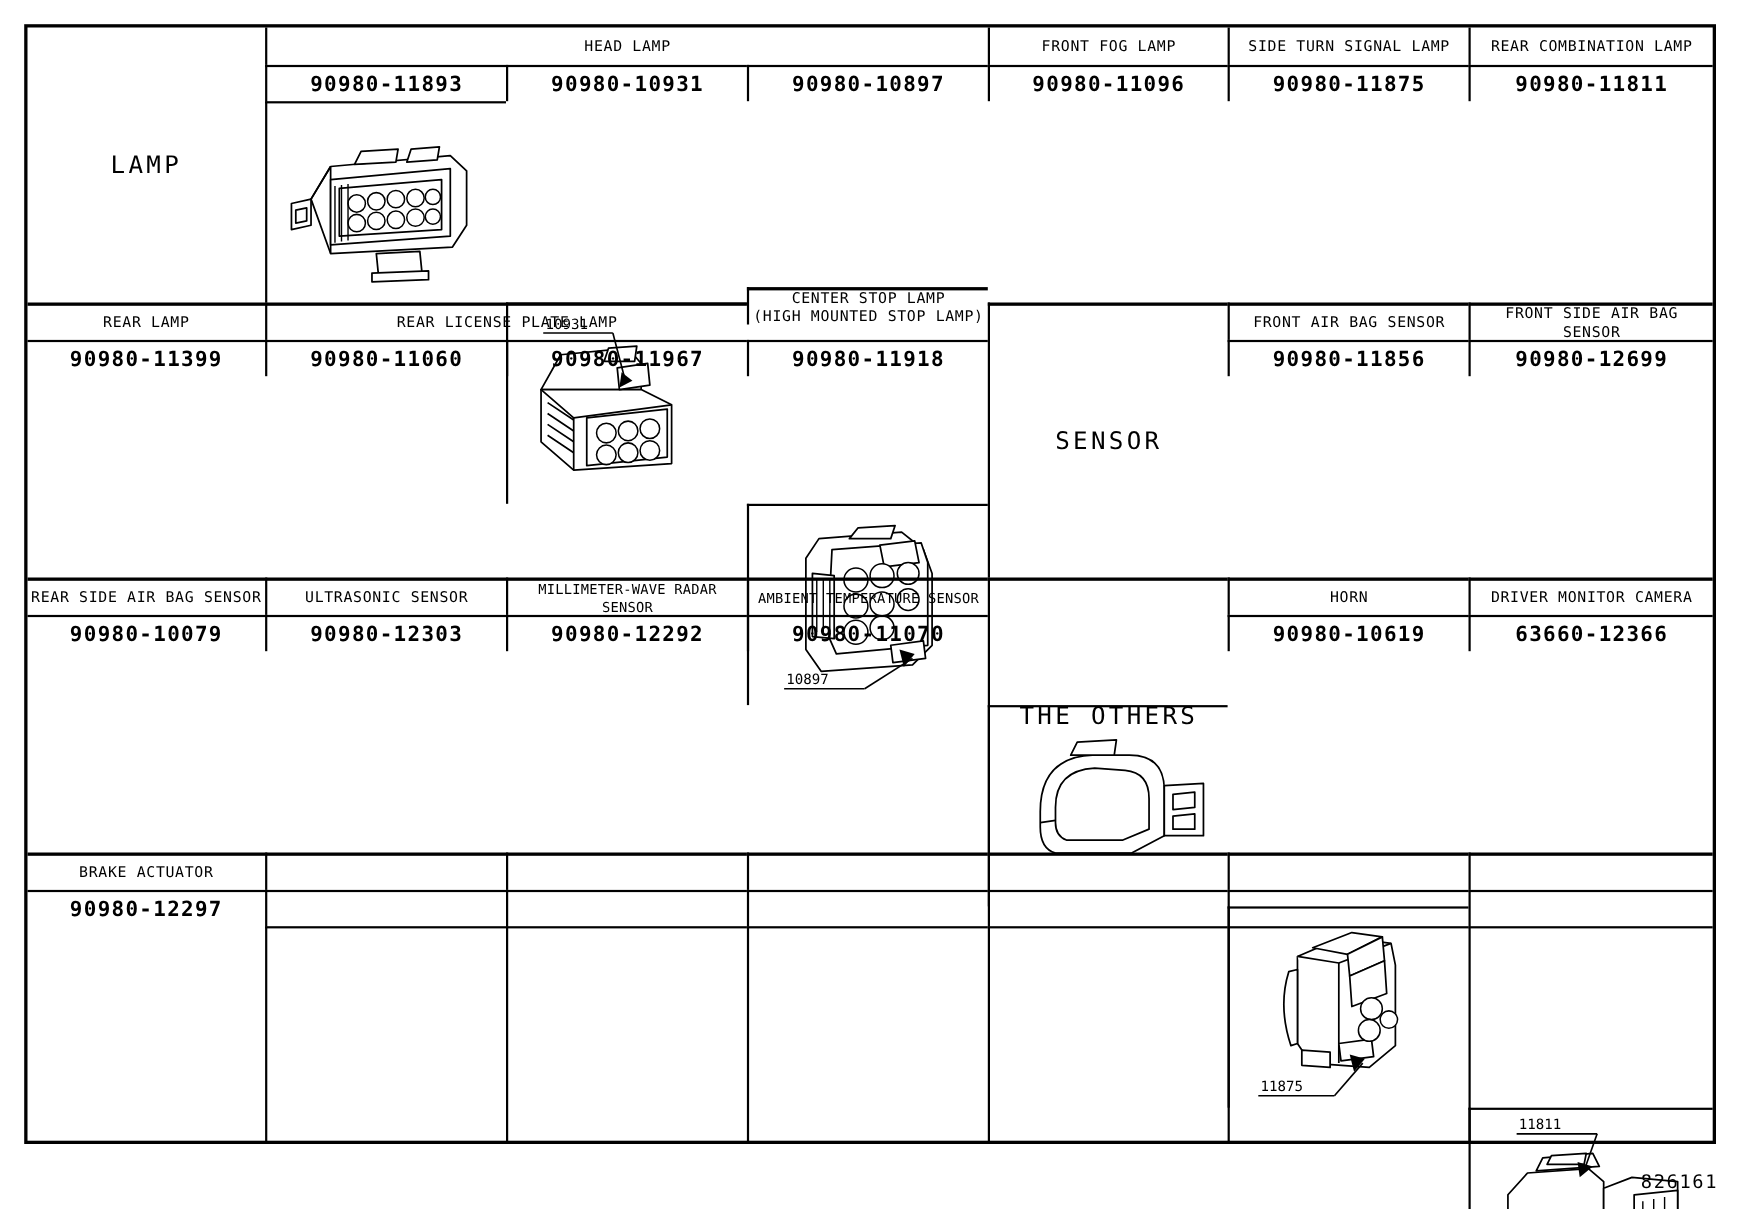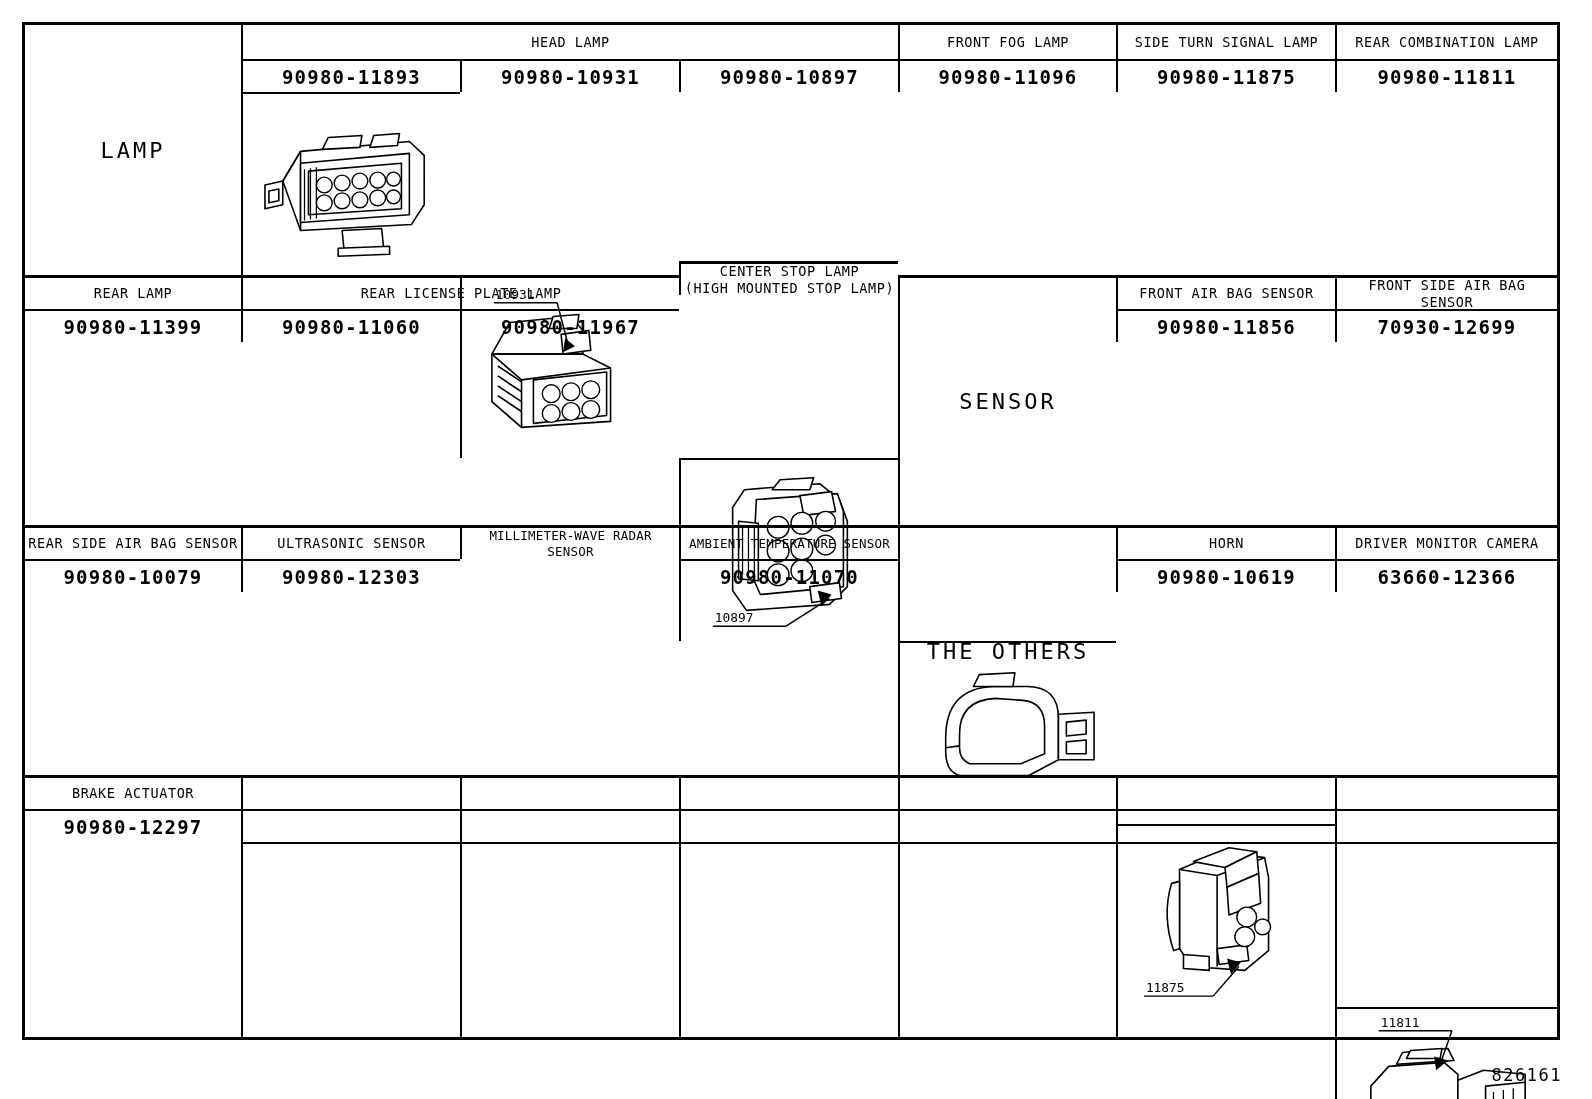--- a/index.html
+++ b/index.html
@@ -242,33 +242,35 @@
       <div>(HIGH MOUNTED STOP LAMP)</div>
     </div>
   </div>
   <div class="cell catlabel bl bt-thick" style="left:873px;top:250px;width:218px;height:250px;">SENSOR</div>
   <div class="cell hdr bl bt-thick" style="left:1091px;top:250px;width:219px;height:34px;">FRONT AIR BAG SENSOR</div>
   <div class="cell hdr bl bt-thick" style="left:1310px;top:250px;width:222px;height:34px;">FRONT SIDE AIR BAG SENSOR</div>
 
   <div class="cell pn bt" style="left:0;top:284px;width:216px;height:33px;">90980-11399</div>
   <div class="cell pn bl bt" style="left:216px;top:284px;width:219px;height:33px;">90980-11060</div>
   <div class="cell pn bl bt" style="left:435px;top:284px;width:219px;height:33px;">90980-11967</div>
+  <div class="cell pn bl bt" style="left:654px;top:284px;width:219px;height:33px;">90980-11918</div>
   <div class="cell pn bl bt" style="left:1091px;top:284px;width:219px;height:33px;">90980-11856</div>
-  <div class="cell pn bl bt" style="left:1310px;top:284px;width:222px;height:33px;">70930-12699</div>
+  <div class="cell pn bl bt" style="left:1310px;top:284px;width:222px;height:33px;">90980-12699</div>
 
   <div class="cell hdr bt-thick" style="left:0;top:500px;width:216px;height:34px;">REAR SIDE AIR BAG SENSOR</div>
   <div class="cell hdr bl bt-thick" style="left:216px;top:500px;width:219px;height:34px;">ULTRASONIC SENSOR</div>
   <div class="cell hdr bl bt-thick" style="left:435px;top:500px;width:219px;height:34px;font-size:12.5px;letter-spacing:0.2px;">MILLIMETER-WAVE RADAR SENSOR</div>
   <div class="cell hdr bl bt-thick" style="left:654px;top:500px;width:219px;height:34px;font-size:12.5px;letter-spacing:0.2px;">AMBIENT TEMPERATURE SENSOR</div>
   <div class="cell catlabel bl bt-thick" style="left:873px;top:500px;width:218px;height:250px;">THE OTHERS</div>
   <div class="cell hdr bl bt-thick" style="left:1091px;top:500px;width:219px;height:34px;">HORN</div>
   <div class="cell hdr bl bt-thick" style="left:1310px;top:500px;width:222px;height:34px;">DRIVER MONITOR CAMERA</div>
 
   <div class="cell pn bt" style="left:0;top:534px;width:216px;height:33px;">90980-10079</div>
   <div class="cell pn bl bt" style="left:216px;top:534px;width:219px;height:33px;">90980-12303</div>
+  <div class="cell pn bl bt" style="left:435px;top:534px;width:219px;height:33px;">90980-12292</div>
   <div class="cell pn bl bt" style="left:654px;top:534px;width:219px;height:33px;">90980-11070</div>
   <div class="cell pn bl bt" style="left:1091px;top:534px;width:219px;height:33px;">90980-10619</div>
   <div class="cell pn bl bt" style="left:1310px;top:534px;width:222px;height:33px;">63660-12366</div>
 
   <div class="cell hdr bt-thick" style="left:0;top:750px;width:216px;height:34px;">BRAKE ACTUATOR</div>
   <div class="cell bl bt-thick" style="left:216px;top:750px;width:219px;height:34px;"></div>
   <div class="cell bl bt-thick" style="left:435px;top:750px;width:219px;height:34px;"></div>
   <div class="cell bl bt-thick" style="left:654px;top:750px;width:219px;height:34px;"></div>
   <div class="cell bl bt-thick" style="left:873px;top:750px;width:218px;height:34px;"></div>
   <div class="cell bl bt-thick" style="left:1091px;top:750px;width:219px;height:34px;"></div>

